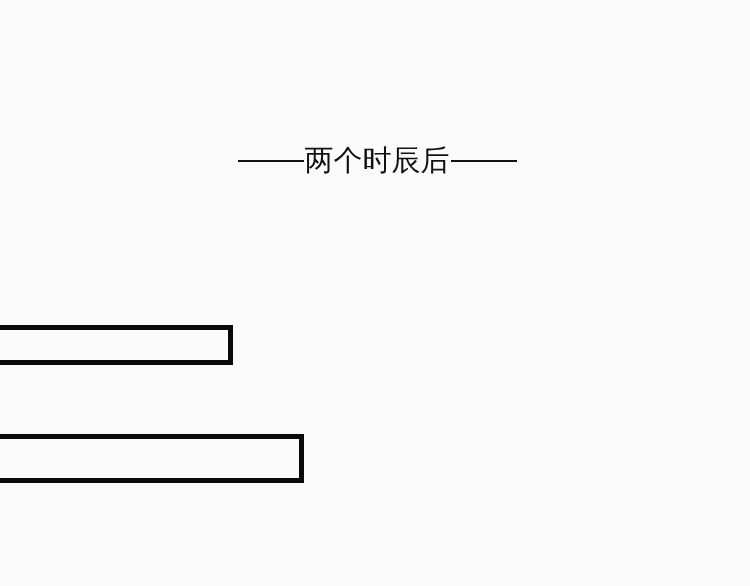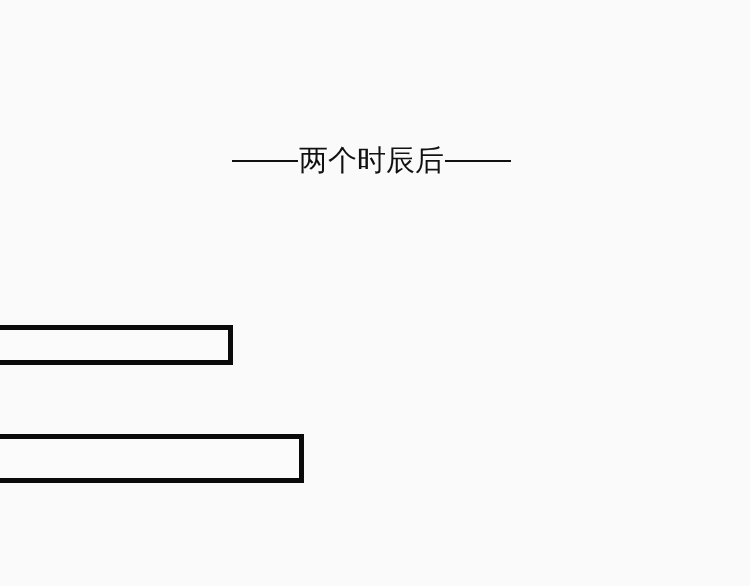--- a/index.html
+++ b/index.html
@@ -15,20 +15,21 @@
       font-family: "DejaVu Sans", sans-serif;
     }
     .caption {
       position: absolute;
       left: 232px;
       top: 140px;
       width: 290px;
       height: 40px;
       display: flex;
       align-items: center;
+      justify-content: center;
       color: #111;
       font-size: 29px;
       letter-spacing: 0px;
       white-space: nowrap;
     }
     .caption .dash {
       display: inline-block;
       width: 66px;
       height: 2px;
       background: #111;

